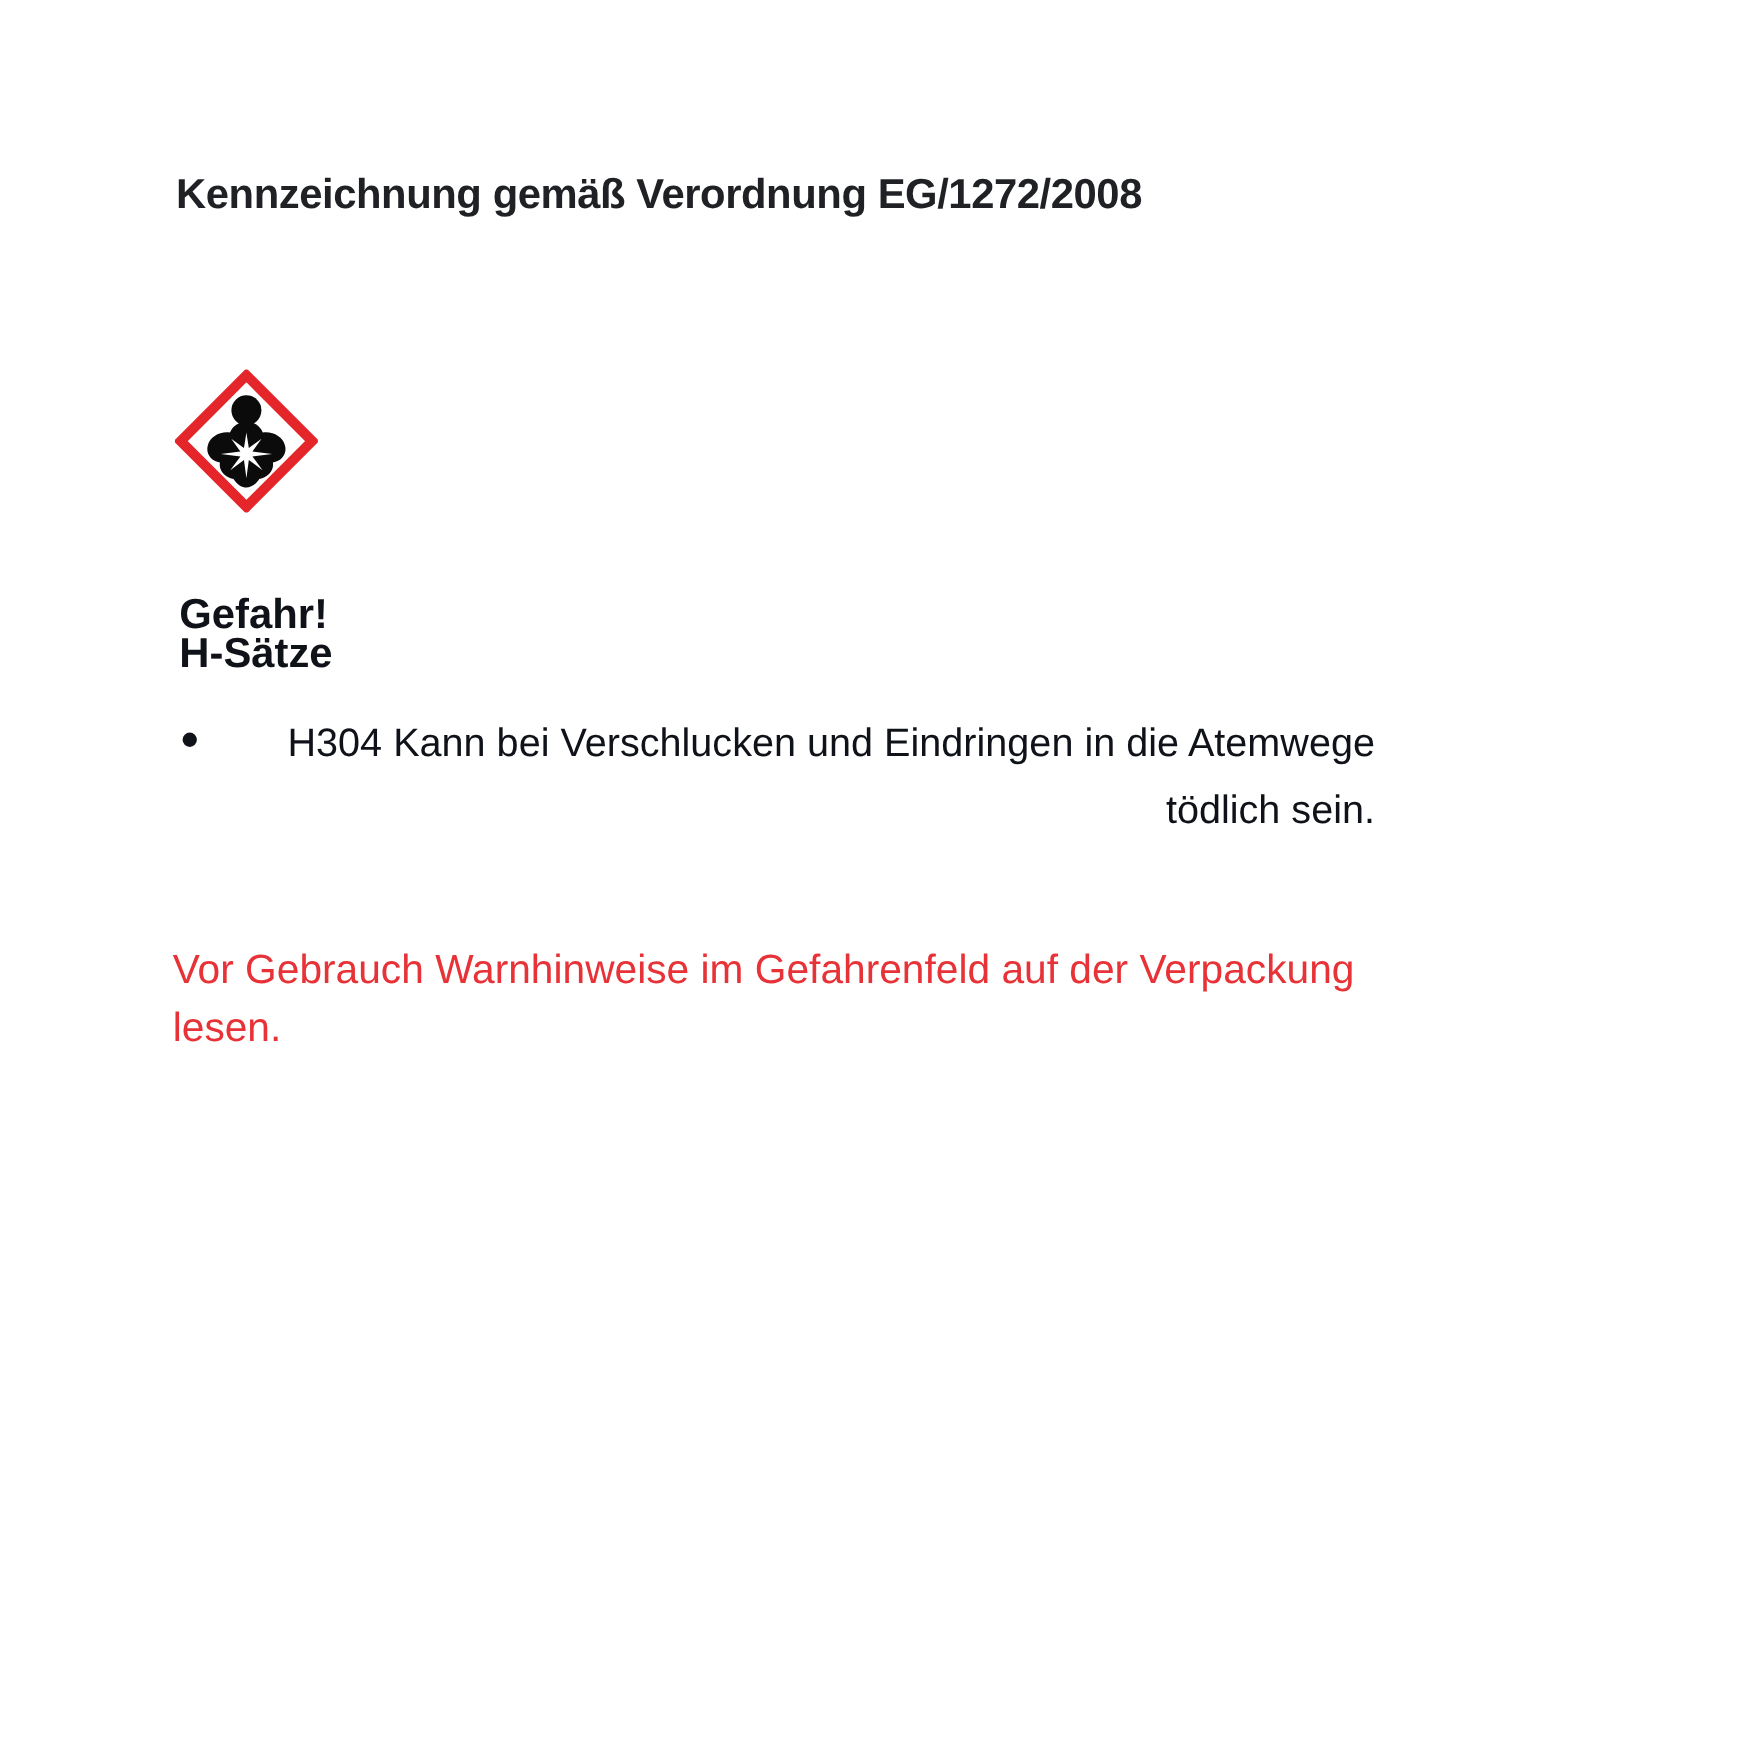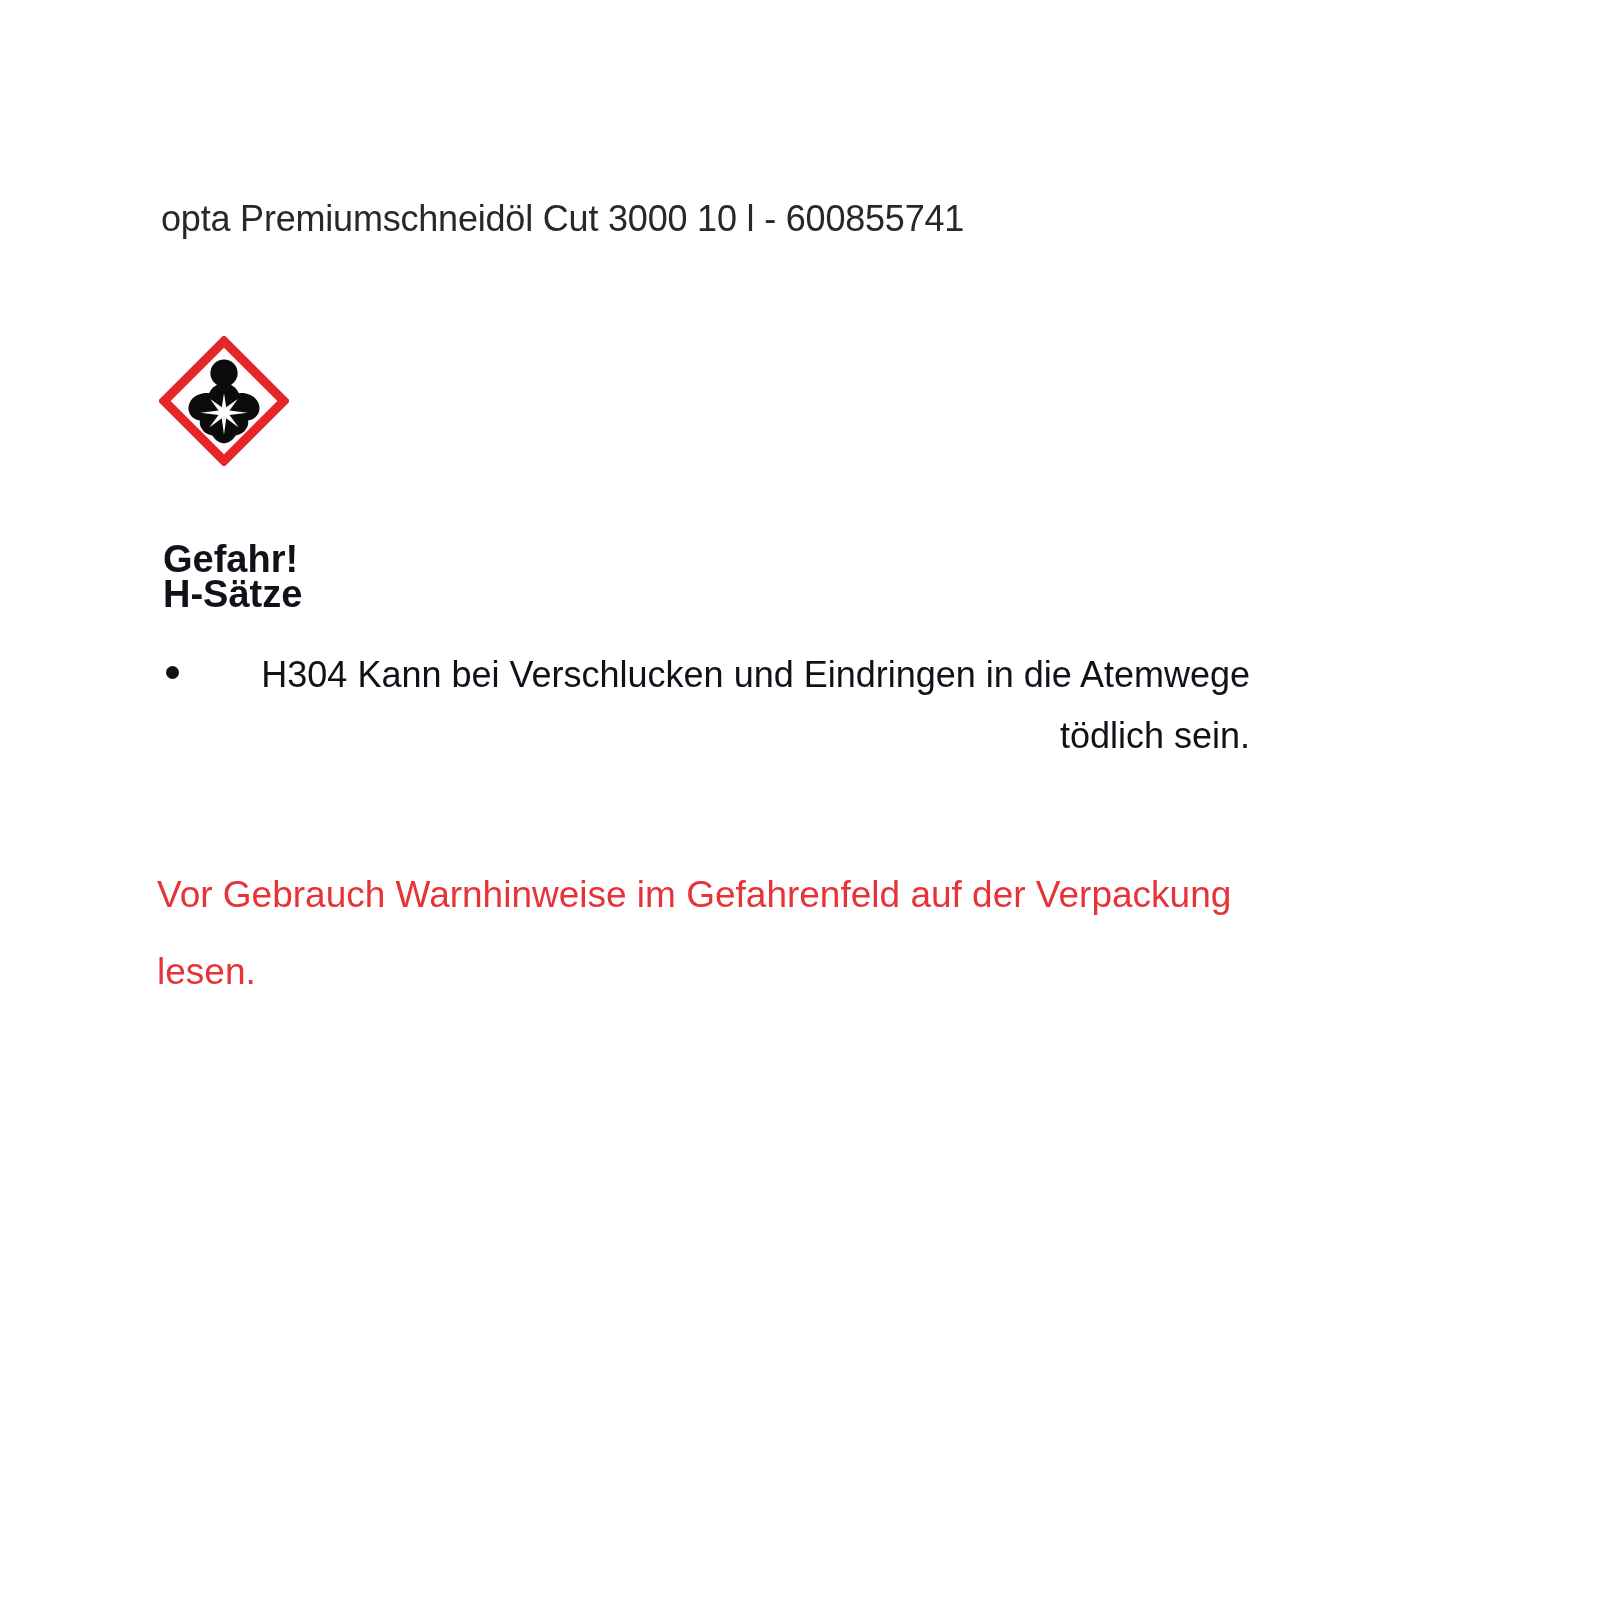--- a/index.html
+++ b/index.html
@@ -85,32 +85,32 @@
     height: 13px;
     border-radius: 50%;
     background: var(--body-color, #0f1218);
   }
   .warning-text {
     position: absolute;
     left: 157px;
     top: 856px;
     width: 1120px;
     font-size: 37px;
-    line-height: 77px;
+    line-height: 52px;
     font-weight: 400;
     color: var(--warning-color, #e73338);
   }
 </style>
 </head>
 <body>
 
 <div class="page">
 
+  <div class="doc-title">Kennzeichnung gemäß Verordnung EG/1272/2008</div>
 
-  <div class="doc-subtitle">opta Premiumschneidöl Cut 3000 10 l - 600855741</div>
 
   <div class="pictogram">
     <svg viewBox="0 0 100 100" xmlns="http://www.w3.org/2000/svg" aria-hidden="true">
       <path d="M50 4 L96 50 L50 96 L4 50 Z" fill="#ffffff" stroke="var(--pictogram-red, #e4262b)" stroke-width="7" stroke-linejoin="miter"></path>
       <g fill="#0b0b0b">
         <circle cx="50" cy="28.5" r="10.5"></circle>
         <path d="M50 36.5
                  C 44.5 36.5 40.5 39.5 38.5 44
                  C 31.5 43 24.5 47 23 53
                  C 21.5 58.5 25 64 31.5 65

